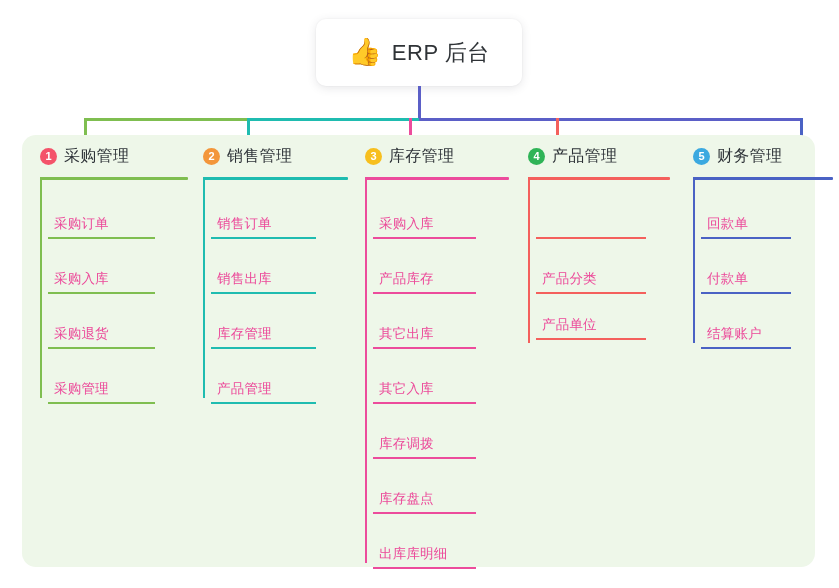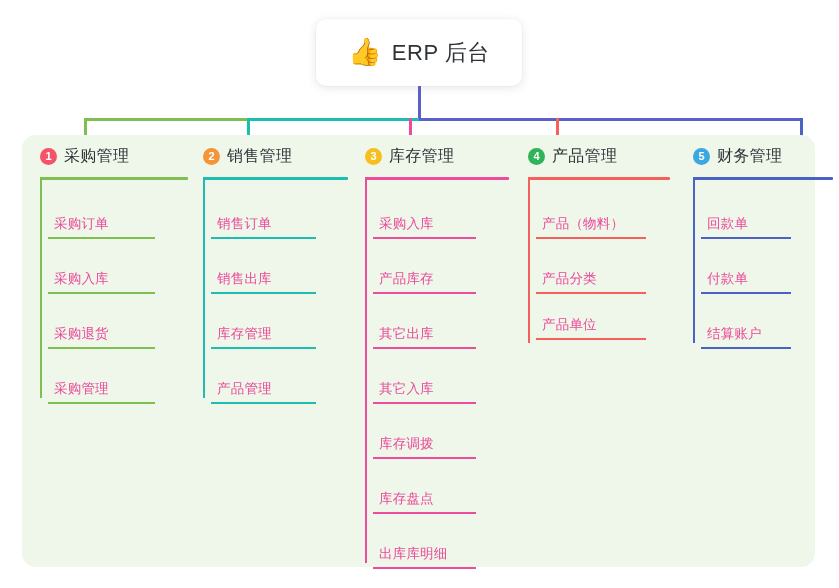--- a/index.html
+++ b/index.html
@@ -209,21 +209,20 @@
         </div>
       </div>
       <div class="col" style="left: 0px;">
         <div class="col-head" style="position: absolute; left: 528px; top: 140px; padding-left: 0px;">
           <span class="badge" style="background: rgb(47, 180, 87);">4</span>
           <span class="col-title">产品管理</span>
         </div>
         <div class="head-rule" style="left: 528px; top: 177px; width: 142px; background: rgb(244, 96, 92);"></div>
         <div class="spine" style="left: 528px; top: 177px; height: 166px; background: rgb(244, 96, 92);"></div>
         <div class="leaf" style="left: 536px; top: 203px; width: 110px;">
-          <span class="leaf-label">产品（物料）</span>
           <div class="leaf-rule" style="background: rgb(244, 96, 92);"></div>
         </div>
         <div class="leaf" style="left: 536px; top: 258px; width: 110px;">
           <span class="leaf-label">产品分类</span>
           <div class="leaf-rule" style="background: rgb(244, 96, 92);"></div>
         </div>
         <div class="leaf" style="left: 536px; top: 304px; width: 110px;">
           <span class="leaf-label">产品单位</span>
           <div class="leaf-rule" style="background: rgb(244, 96, 92);"></div>
         </div>

